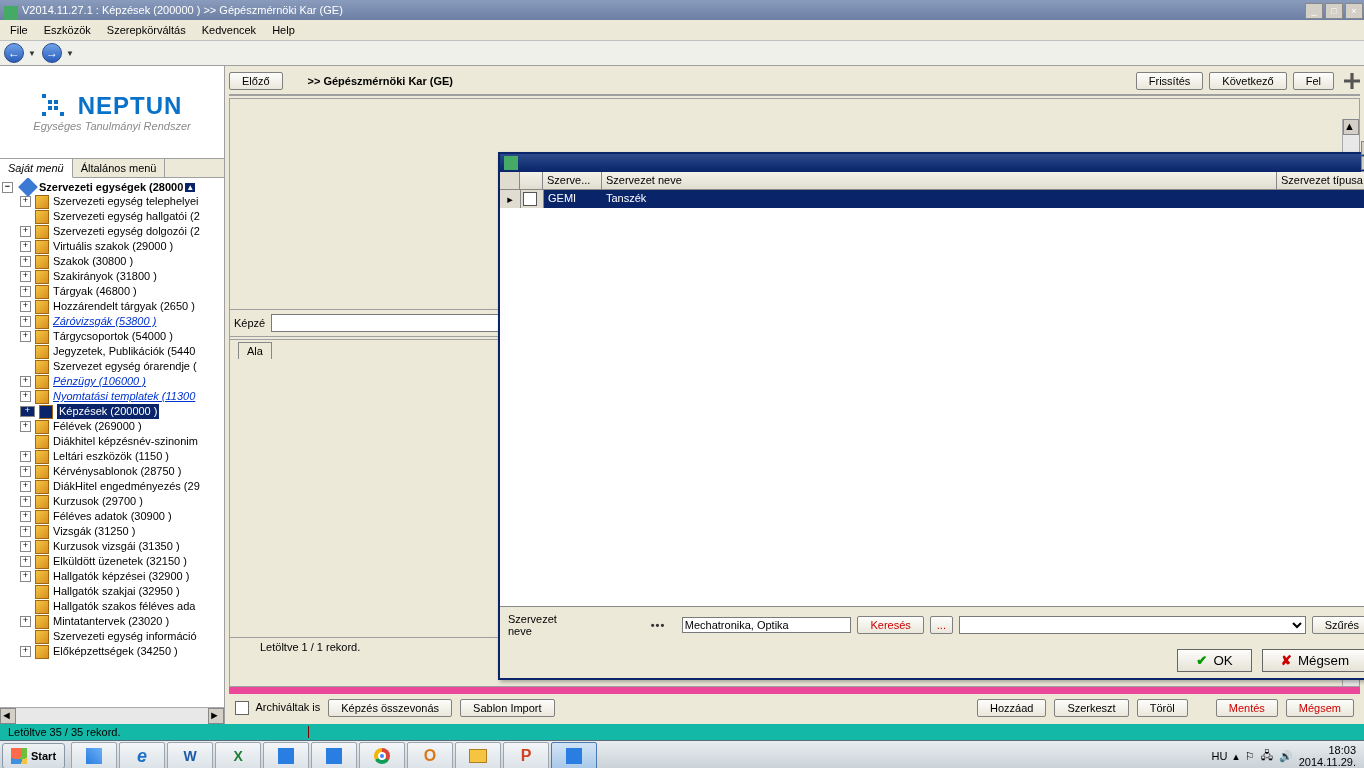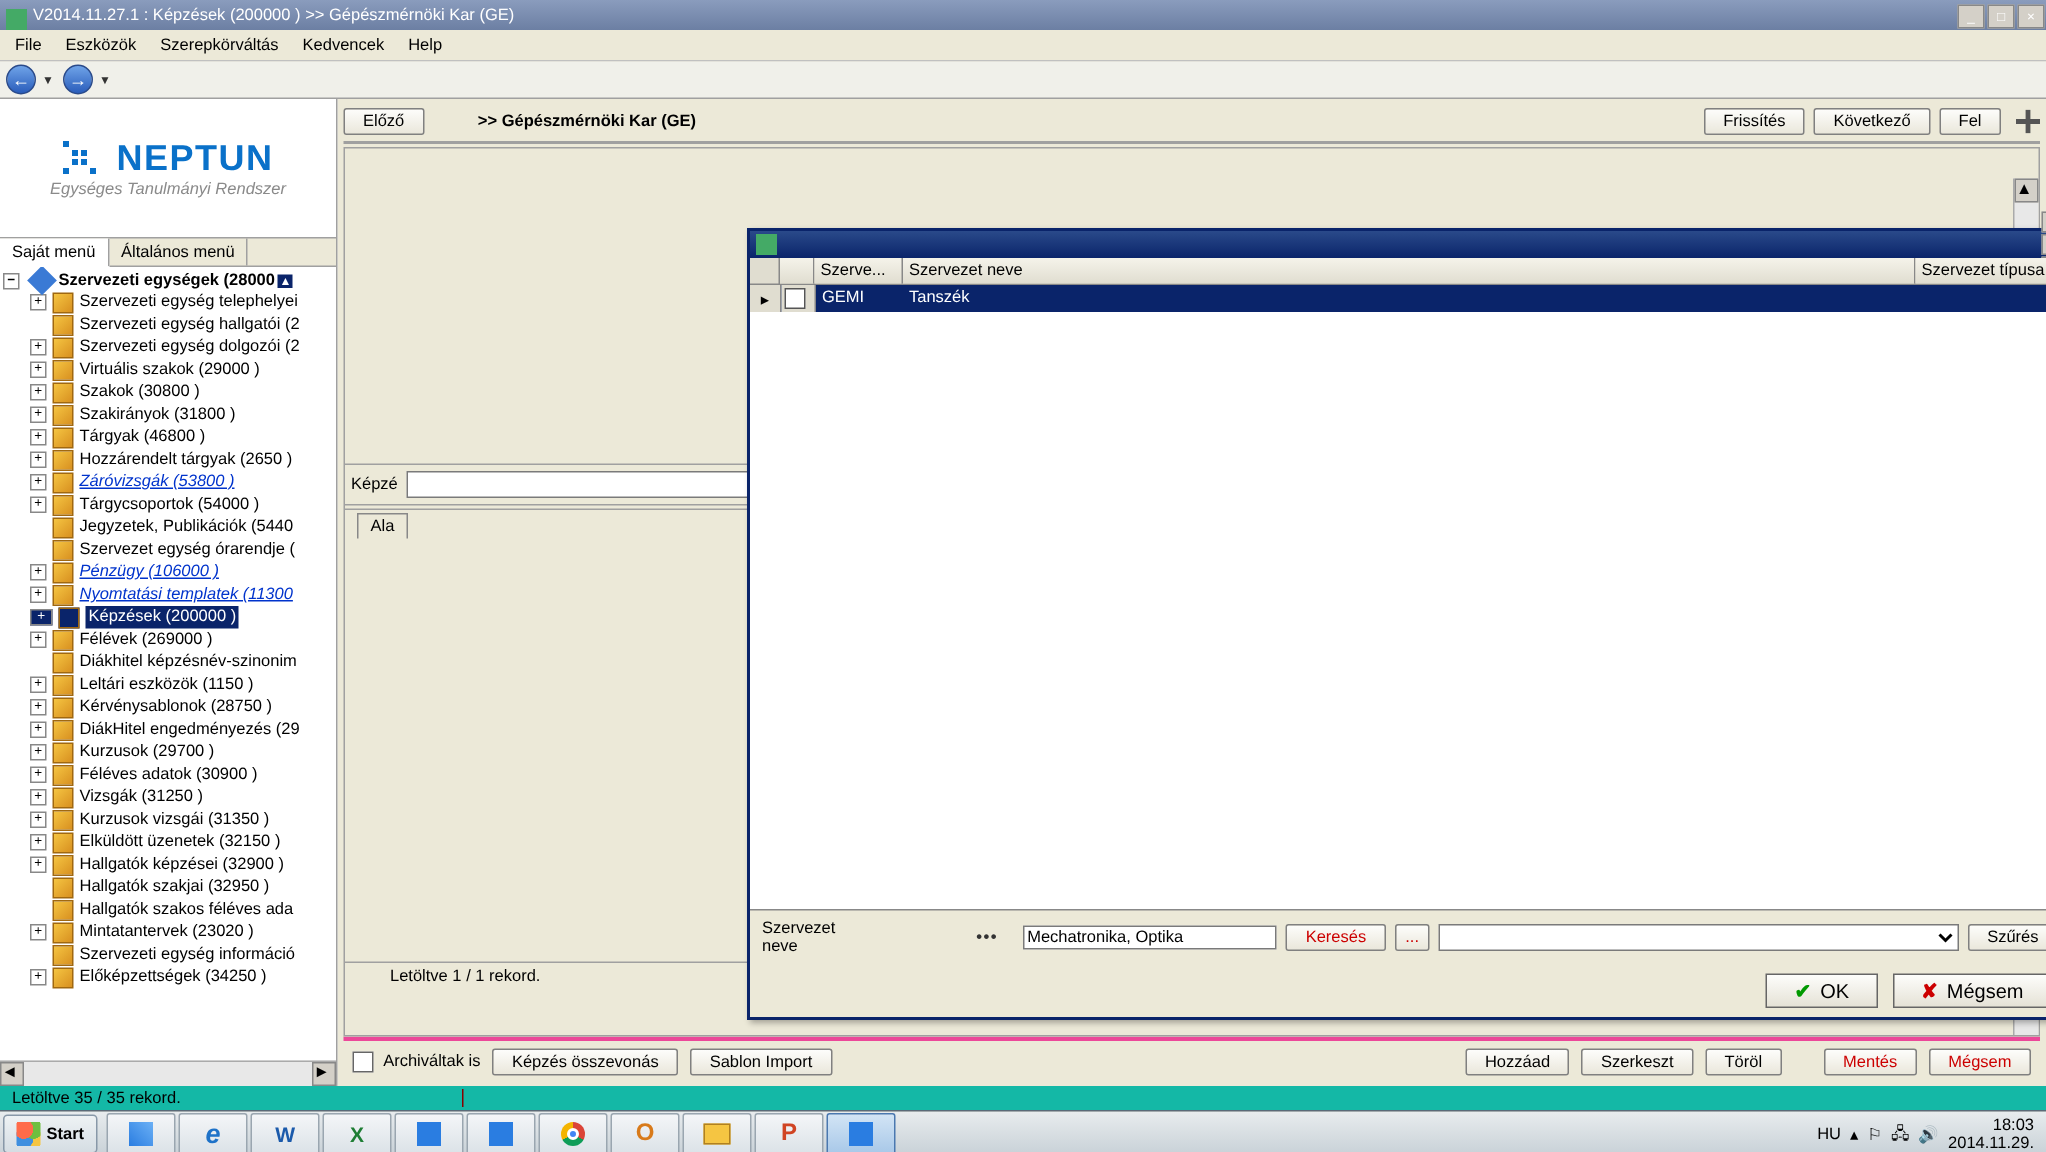--- a/index.html
+++ b/index.html
@@ -121,20 +121,21 @@
   border-bottom:1px solid #a0a0a0;
 }
 .menu-tab {
   padding:3px 8px;
   border-right:1px solid #a0a0a0;
 }
 .menu-tab.active {
   background:#fff;
   border-bottom:1px solid #fff;
   margin-bottom:-1px;
+  font-style:italic;
 }
 .tree {
   flex:1;
   overflow-x: auto;
   overflow-y: hidden;
   background:#fff;
   padding:2px;
   font-size:11px;
   white-space:nowrap;
 }
@@ -183,21 +184,21 @@
 .btn {
   background: linear-gradient(to bottom,#fdfdfb,#eae7db);
   border: 1px solid #808080;
   padding: 2px 12px;
   font-size:11px;
   border-radius:2px;
 }
 .btn.red { color:#c00; }
 .breadcrumb {
   font-weight:bold;
-  margin-left:36px;
+  margin-left:25px;
 }
 .rp-header-right {
   margin-left:auto;
   display:flex; gap:6px; align-items:center;
 }
 .pin-icon { width:16px; height:16px; background:#555; clip-path: polygon(40% 0,60% 0,60% 40%,100% 40%,100% 60%,60% 60%,60% 100%,40% 100%,40% 60%,0 60%,0 40%,40% 40%); margin-left:4px;}
 .rp-body {
   flex:1;
   position:relative;
   border:1px solid #a0a0a0;
@@ -254,21 +255,21 @@
   position:absolute; right:2px; bottom:2px;
   width:12px; height:12px;
   background:
     linear-gradient(135deg, transparent 60%, #888 60%, #888 70%, transparent 70%),
     linear-gradient(135deg, transparent 75%, #888 75%, #888 85%, transparent 85%);
 }
 
 .bottom-actions {
   display:flex; align-items:center;
   height:28px;
-  border-top:3px solid #ec4899;
+  border-top:7px solid #ec4899;
   padding:0 6px;
   gap:8px;
 }
 .checkbox {
   display:inline-block; width:12px; height:12px; border:1px solid #666; background:#fff; margin-right:4px; vertical-align:middle;
 }
 
 
 .red-bar {
   height:16px;

